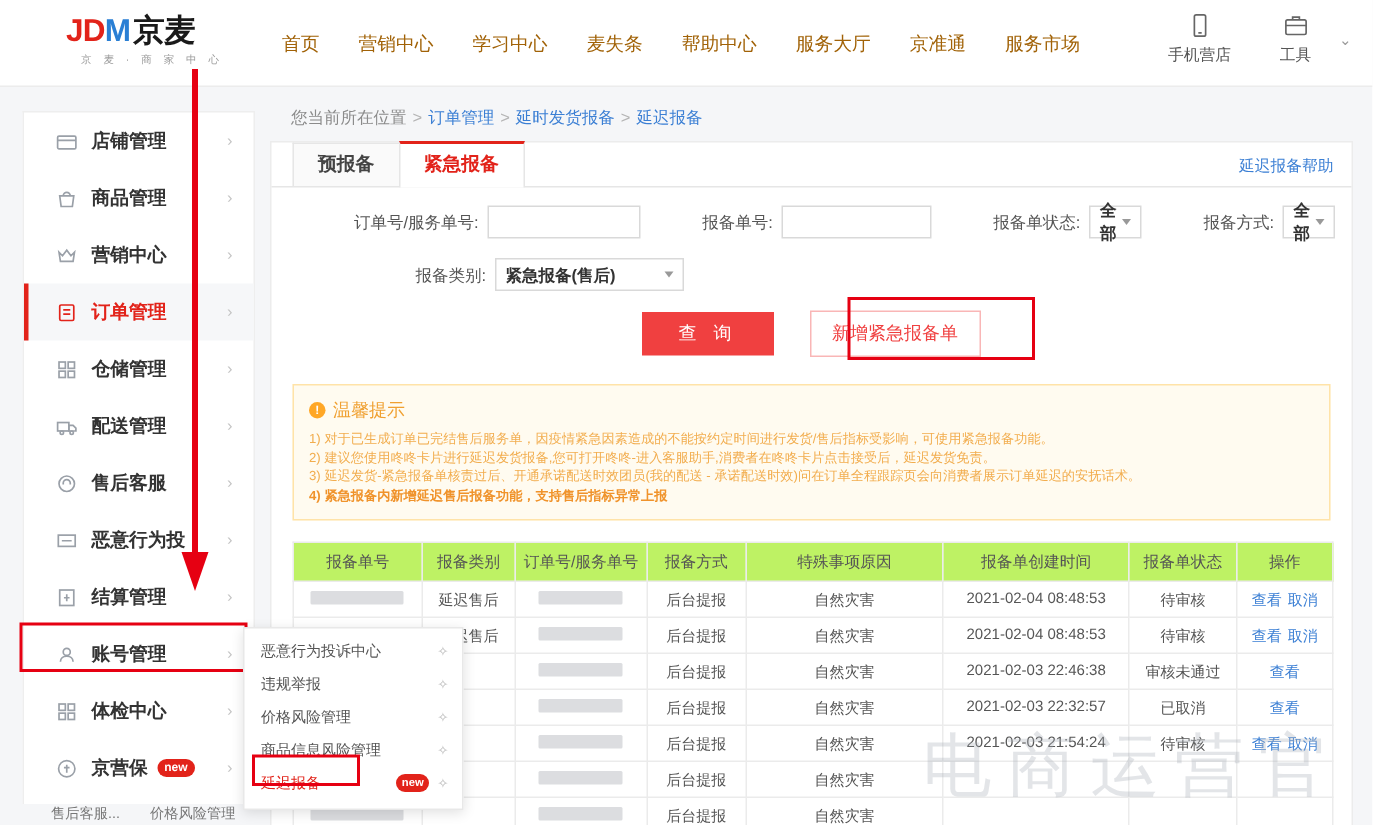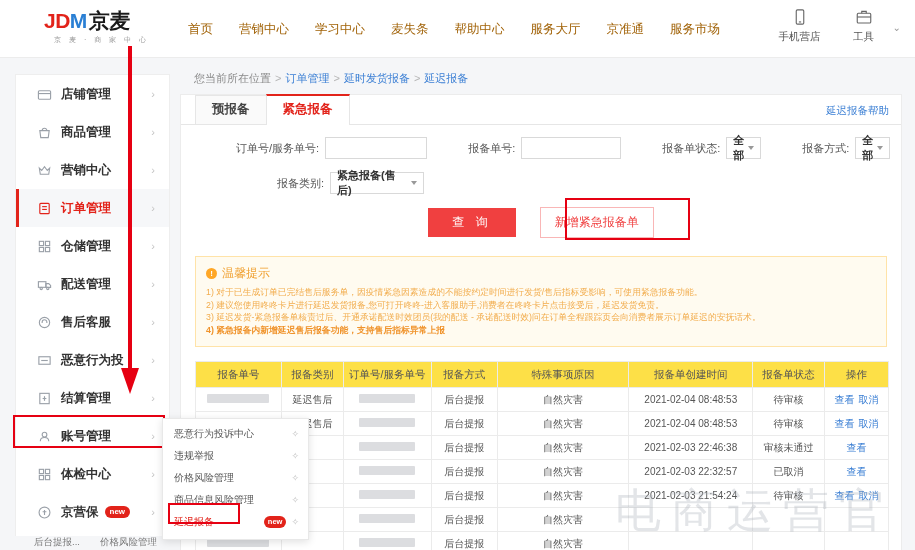--- a/index.html
+++ b/index.html
@@ -161,21 +161,21 @@
     color: #fff; font-size: 8px; font-weight: bold; display: flex;
     align-items: center; justify-content: center; margin-right: 5px; line-height: 11px;
   }
   .tip-title { font-size: 12px; color: #f0a030; }
   .tip-line { font-size: 8.8px; color: #f2ad4e; line-height: 12.5px; }
   .tip-line.bold { color: #f0932b; font-weight: bold; }
 
   
   .tbl { margin: 14px 14px 0; width: 694px; border-collapse: collapse; }
   .tbl th {
-    background: #fde047; border: 1px solid #ebebeb; font-size: 10.5px;
+    background: #bef264; border: 1px solid #ebebeb; font-size: 10.5px;
     color: #555; font-weight: normal; height: 26px; padding: 0 3px;
   }
   .tbl td {
     border: 1px solid #ebebeb; font-size: 10px; color: #555;
     height: 24px; text-align: center; padding: 0 3px;
   }
   .redact { display: inline-block; height: 9px; background: #dcdde0; border-radius: 1px; }
   .op a { color: #3b7fd4; text-decoration: none; cursor: pointer; margin: 0 2px; }
 
   
@@ -372,21 +372,21 @@
         <svg viewBox="0 0 16 16" fill="none" stroke="currentColor" stroke-width="1.2">
             <circle cx="8" cy="8" r="5.8"></circle>
             <path d="M8 5.2v5.6M6 7.2h4"></path>
           </svg>
       </span>
       <span class="side-label">京营保</span>
       <span class="new-badge">new</span>
       <span class="side-arrow">›</span>
     </div>
     <div class="side-sub">
-      <div class="side-sub-item">后台提报...</div>
+      <div class="side-sub-item">售后客服...</div>
       <div class="side-sub-item">价格风险管理</div>
 
     </div>
   </div>
 
   <svg class="arrow-anno" viewBox="0 0 22 350">
     <line x1="11" y1="0" x2="11" y2="325" stroke="#e60012" stroke-width="4"></line>
     <polygon points="11,348 2,322 20,322" fill="#e60012"></polygon>
   </svg>
   <div class="anno-box-side"></div>
@@ -417,21 +417,21 @@
             <span class="caret"></span>
           </div>
           <span class="f-label" style="width:72px">报备方式:</span>
           <div class="f-select" style="width:108px">
             <span>全部</span>
             <span class="caret"></span>
           </div>
         </div>
         <div class="form-row">
           <span class="f-label" style="width:88px">报备类别:</span>
-          <div class="f-select" style="width:94px">
+          <div class="f-select" style="width:126px">
             <span>紧急报备(售后)</span>
             <span class="caret"></span>
           </div>
         </div>
 
         <div class="btn-row">
           <button class="btn-search">查 询</button>
           <button class="btn-new">新增紧急报备单</button>
           <div class="anno-box-btn"></div>
         </div>

